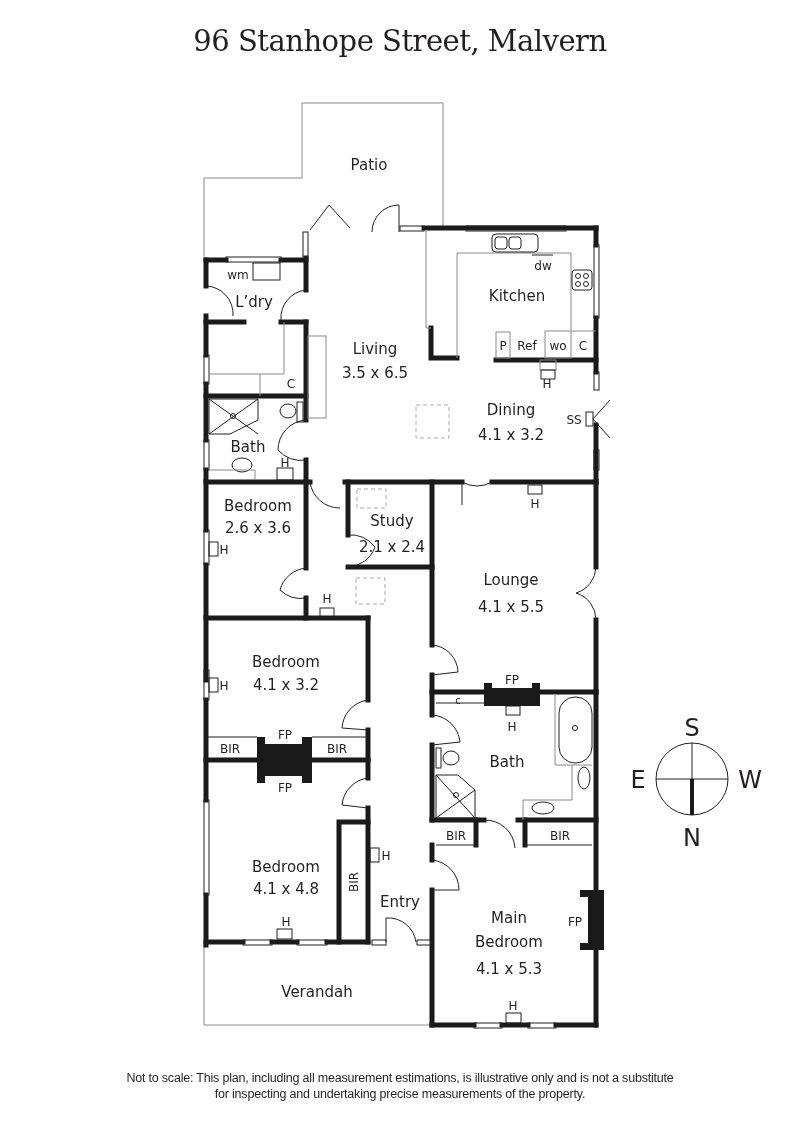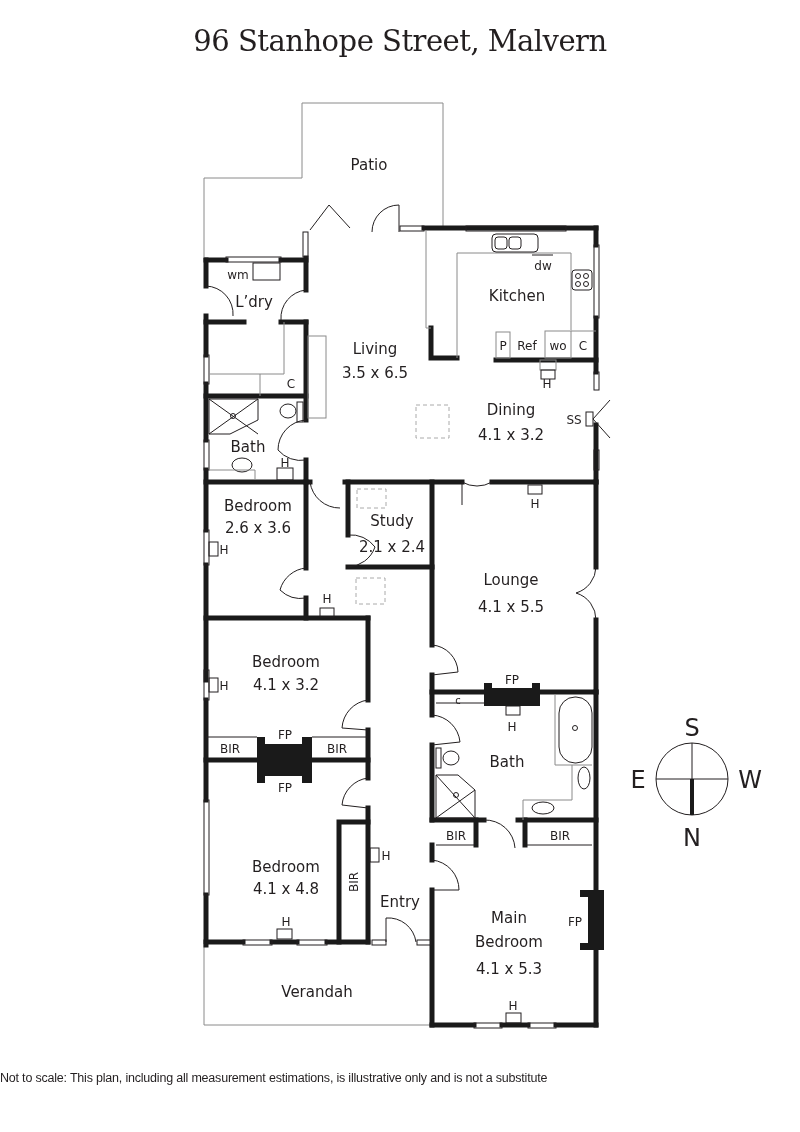--- a/index.html
+++ b/index.html
@@ -1,19 +1,19 @@
 <!DOCTYPE html>
 <html><head>
 <meta charset="utf-8">
 <style>
   html,body{margin:0;padding:0;background:#ffffff;}
   body{width:800px;height:1132px;position:relative;overflow:hidden;font-family:"DejaVu Sans",sans-serif;color:#231f20;}
   .title{position:absolute;left:0;top:24px;width:800px;text-align:center;font-family:"DejaVu Serif",serif;font-weight:normal;font-size:29px;letter-spacing:-0.5px;color:#231f20;}
   .plan{position:absolute;left:0;top:0;width:800px;height:1132px;}
-  .disclaimer{position:absolute;left:0;top:1070px;width:800px;font-family:"Liberation Sans",sans-serif;font-size:12.5px;line-height:16px;color:#231f20;letter-spacing:-0.2px;}
+  .disclaimer{position:absolute;left:0;top:1070px;width:800px;text-align:center;font-family:"Liberation Sans",sans-serif;font-size:12.5px;line-height:16px;color:#231f20;letter-spacing:-0.2px;}
   svg text{font-family:"DejaVu Sans",sans-serif;fill:#231f20;}
   .lbl{font-size:15px;}
   .sm{font-size:12px;}
   .xs{font-size:10px;}
   .thin{stroke:#231f20;stroke-width:1;fill:none;}
   .grey{stroke:#8a8a8a;stroke-width:1;fill:none;}
   .wall{stroke:#1a1a1a;stroke-width:5;fill:none;stroke-linecap:square;}
   .dash{stroke:#aaaaaa;stroke-width:1;fill:none;stroke-dasharray:4 3;}
   .solid{fill:#1a1a1a;stroke:none;}
   .compass-lbl{font-size:24px;}
@@ -292,13 +292,14 @@
     <line x1="692" y1="779" x2="692" y2="815" stroke="#1a1a1a" stroke-width="4"></line>
     <text class="compass-lbl" x="692" y="736" text-anchor="middle">S</text>
     <text class="compass-lbl" x="638" y="788" text-anchor="middle">E</text>
     <text class="compass-lbl" x="750" y="788" text-anchor="middle">W</text>
     <text class="compass-lbl" x="692" y="846" text-anchor="middle">N</text>
   </g>
 </svg>
 
 <div class="disclaimer">
   <div>Not to scale: This plan, including all measurement estimations, is illustrative only and is not a substitute</div>
+  <div>for inspecting and undertaking precise measurements of the property.</div>
 </div>
 
 </body></html>

